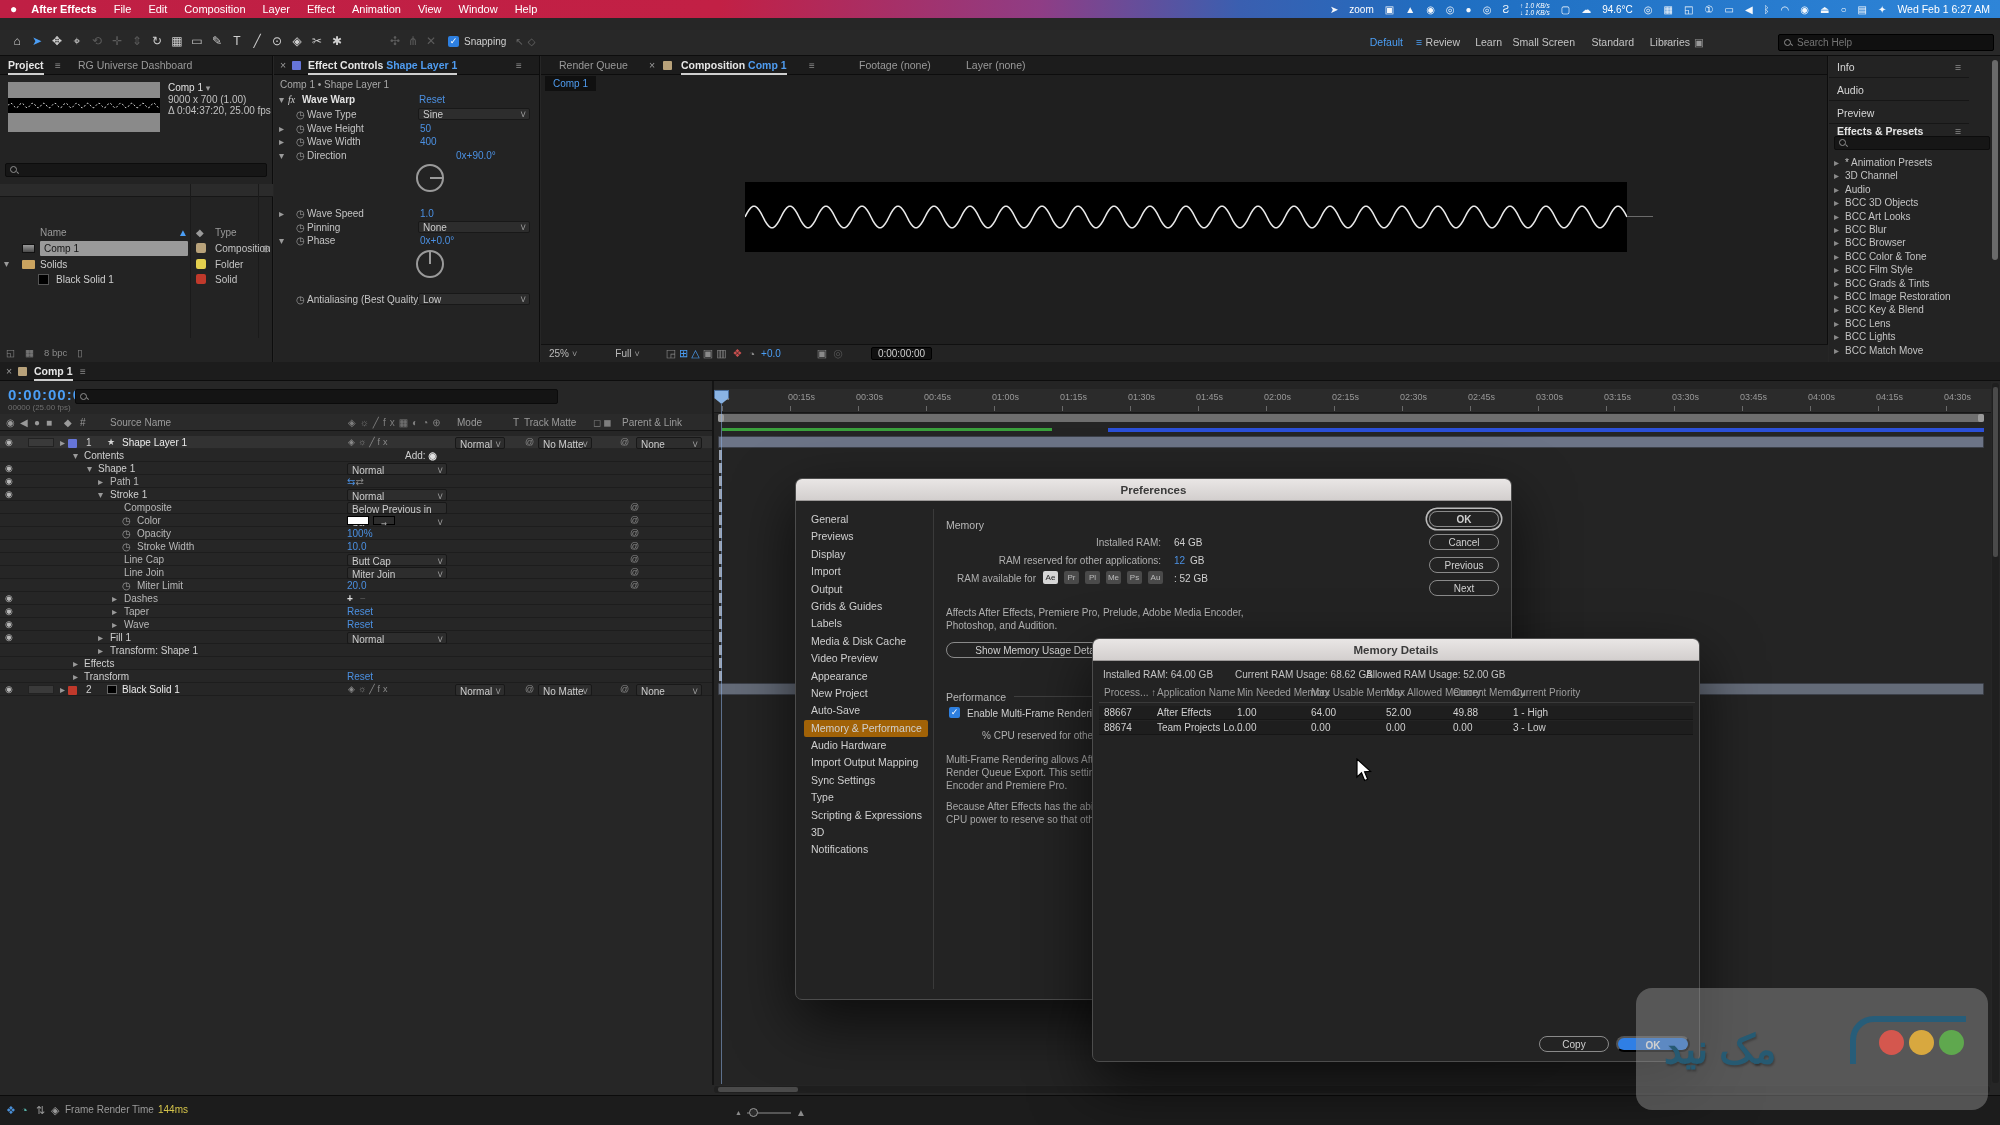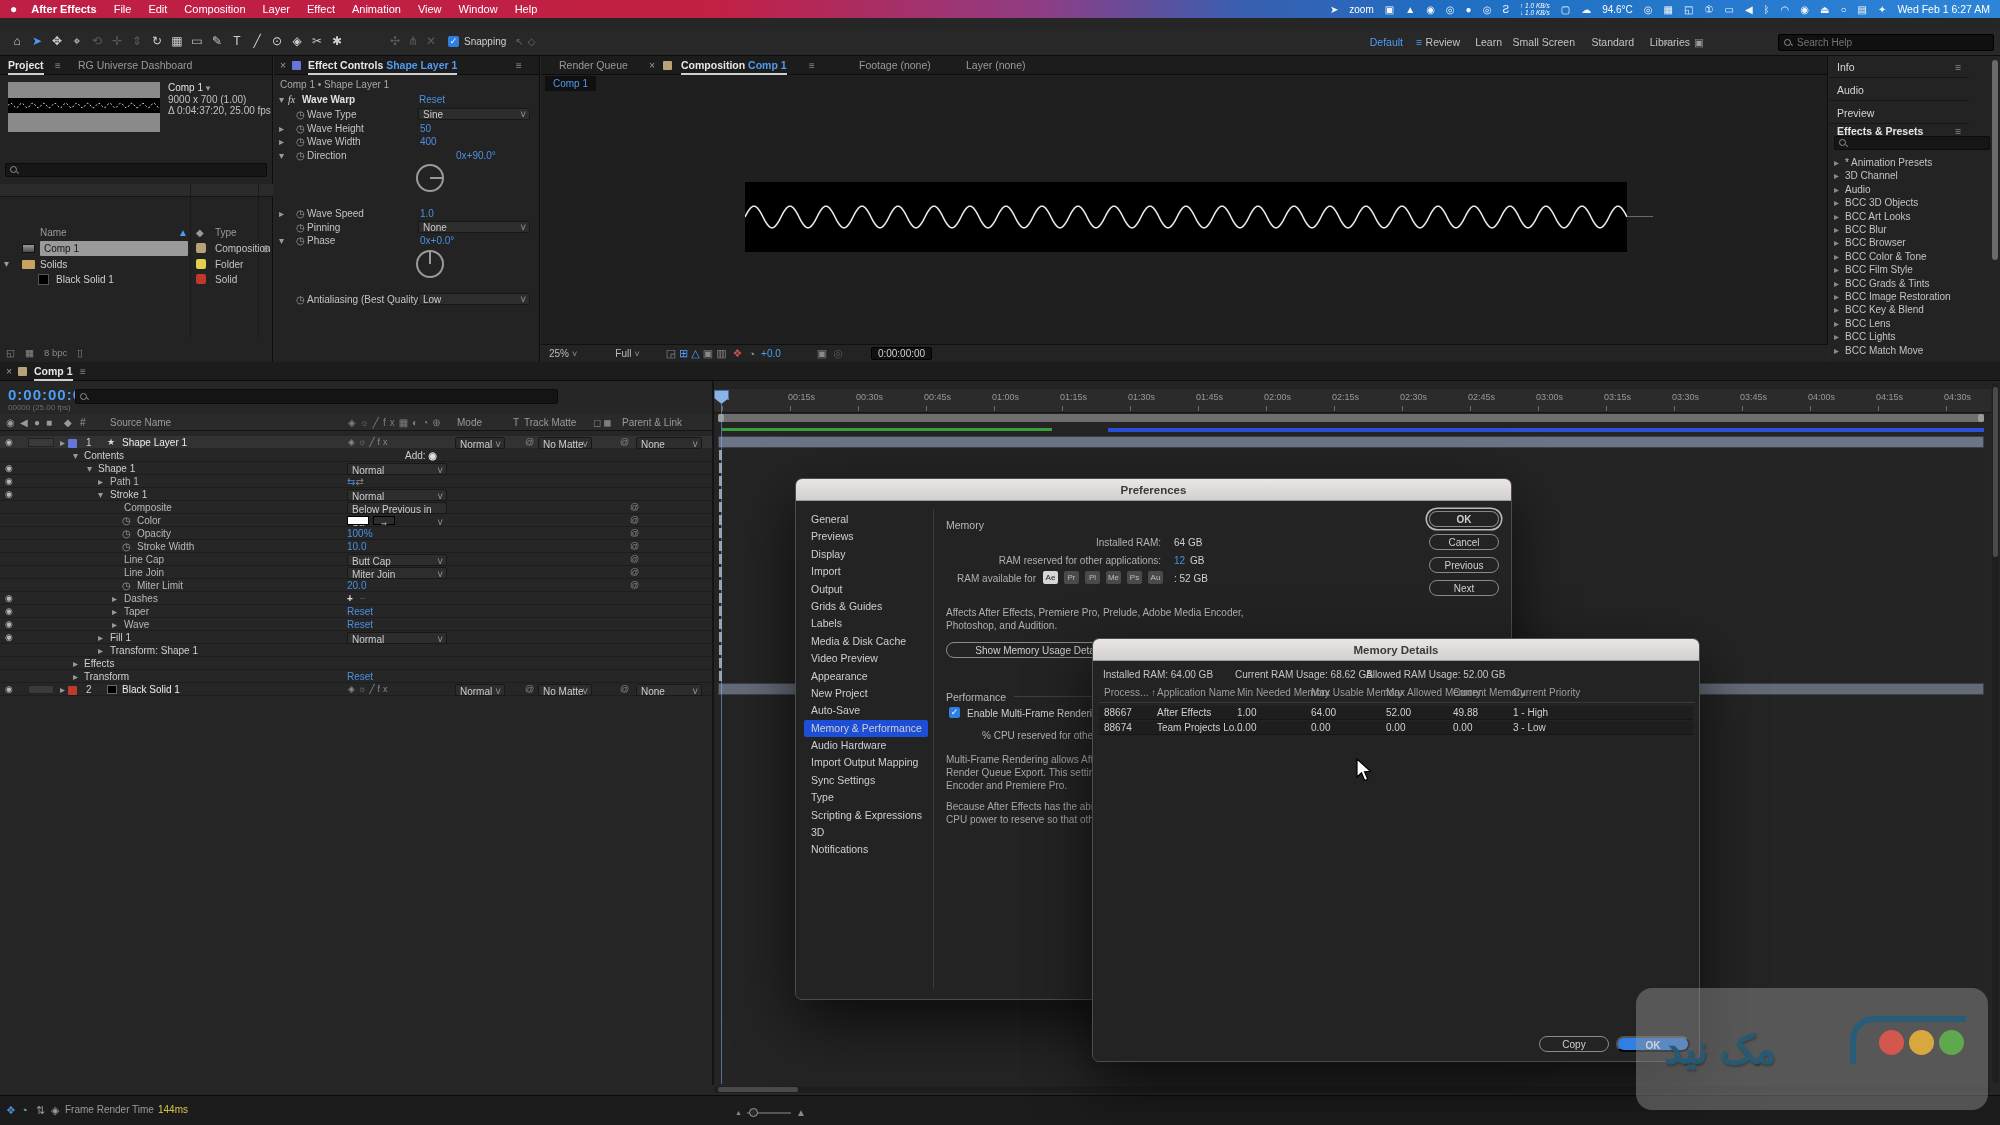--- a/index.html
+++ b/index.html
@@ -178,21 +178,21 @@
 
   
   .dialog { position:absolute; background:#232323; border:1px solid #4c4c4c; border-radius:7px;
     box-shadow:0 22px 60px rgba(0,0,0,.65); }
   .dlg-title { position:absolute; left:0; top:0; right:0; height:22px; border-radius:6px 6px 0 0;
     background:linear-gradient(#e9e6e5,#d3cfce); color:#3a3a3a; text-align:center; line-height:22px;
     font-size:11.5px; font-weight:bold; border-bottom:1px solid #9d9a99; }
   .prefs { left:795px; top:478px; width:717px; height:522px; z-index:50; }
   .pf-side { position:absolute; left:8px; top:32px; width:124px; }
   .pf-item { position:relative; height:17.4px; line-height:17.4px; color:#cfcfcf; padding-left:7px; font-size:10.5px; white-space:nowrap; }
-  .pf-item.sel { background:#1d4ed8; border-radius:2px; }
+  .pf-item.sel { background:#a16207; border-radius:2px; }
   .pf-sep { position:absolute; left:137px; top:30px; bottom:10px; width:1px; background:#3a3a3a; }
   .pf-section { position:absolute; color:#b8b8b8; font-size:10.5px; }
   .pf-lab { position:absolute; text-align:right; color:#b0b0b0; }
   .pf-val { position:absolute; color:#cfcfcf; }
   .badge { display:inline-block; width:15px; height:13px; border-radius:2px; background:#4a4a4a; color:#bbb;
     font-size:8px; text-align:center; line-height:13px; margin-right:6px; }
   .badge.lit { background:#d6d6d6; color:#222; }
   .pillbtn { position:absolute; height:16px; border:1px solid #8a8a8a; border-radius:9px; color:#d0d0d0;
     text-align:center; line-height:15px; font-size:10px; background:transparent; }
   .pillbtn.focus { box-shadow:0 0 0 2px #232323, 0 0 0 3.5px #bababa; }

